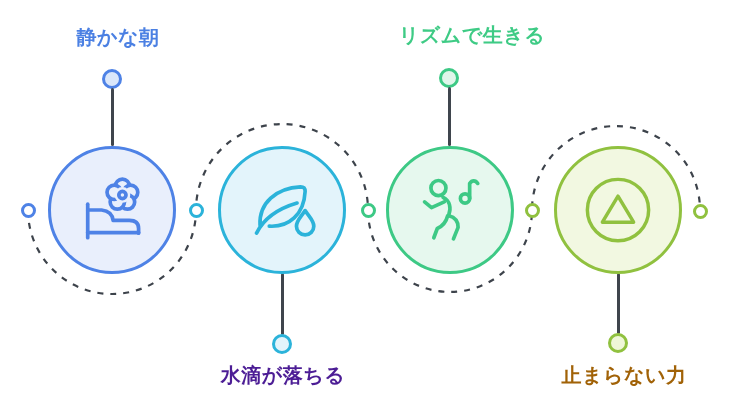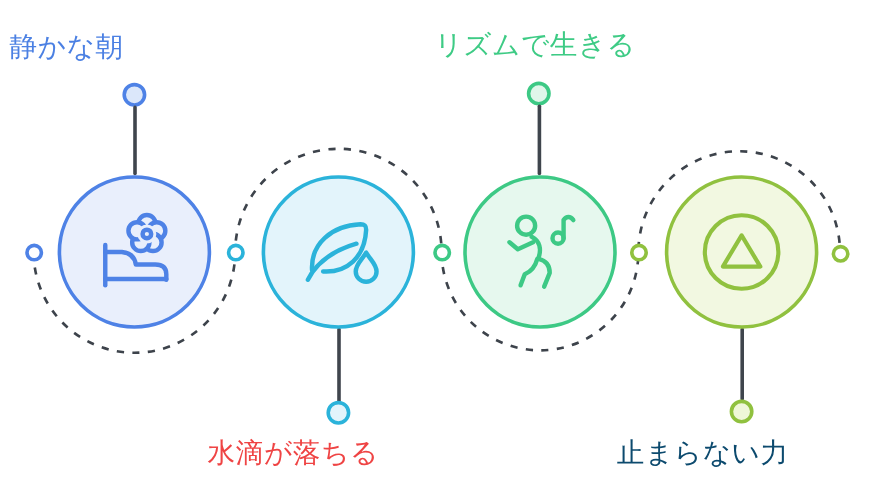--- a/index.html
+++ b/index.html
@@ -2,37 +2,37 @@
 <html><head>
 <meta charset="utf-8">
 <style>
   html,body{margin:0;padding:0;background:#ffffff;}
   .canvas{
     position:relative;width:736px;height:409px;background:#ffffff;overflow:hidden;
     font-family:"Liberation Sans","DejaVu Sans",sans-serif;
   }
   .path-layer{position:absolute;left:0;top:0;}
   .label{
-    position:absolute;width:220px;text-align:left;
-    font-size:23px;font-weight:400;letter-spacing:.5px;white-space:nowrap;
+    position:absolute;width:220px;text-align:center;
+    font-size:20px;font-weight:700;letter-spacing:.5px;white-space:nowrap;
   }
   .stem{position:absolute;width:3px;background:#3f454d;border-radius:2px;}
   .stem-dot{position:absolute;width:20px;height:20px;border-radius:50%;border:3px solid;box-sizing:border-box;}
   .node-dot{position:absolute;width:15px;height:15px;border-radius:50%;border:3px solid;background:#ffffff;box-sizing:border-box;}
   .big-circle{
     position:absolute;width:128px;height:128px;border-radius:50%;
     border:3px solid;box-sizing:border-box;top:146px;
     display:flex;align-items:center;justify-content:center;
   }
   
   .t-blue  .big-circle,.big-circle.t-blue {border-color:#4e82e6;background:#e9effc;}
   .t-cyan  .big-circle,.big-circle.t-cyan {border-color:#2bb3da;background:#e3f4fb;}
   .t-green .big-circle,.big-circle.t-green{border-color:#3dc985;background:#e6f8ee;}
   .t-lime  .big-circle,.big-circle.t-lime {border-color:#90c13f;background:#f2f8e1;}
-  .txt-blue{color:#4b80e3;} .txt-cyan{color:#ef4444;} .txt-green{color:#3ecb85;} .txt-lime{color:#0c4a6e;}
+  .txt-blue{color:#4b80e3;} .txt-cyan{color:#4c1d95;} .txt-green{color:#3ecb85;} .txt-lime{color:#a16207;}
   .bd-blue{border-color:#4e82e6;} .bd-cyan{border-color:#2bb3da;} .bd-green{border-color:#3dc985;} .bd-lime{border-color:#90c13f;}
   .fill-blue{background:#dbe7fa;} .fill-cyan{background:#e3f4fb;} .fill-green{background:#e0f6ea;} .fill-lime{background:#eff7d8;}
   svg.icon{display:block;}
 </style>
 </head>
 <body>
 
 <div class="canvas">
 
   <svg class="path-layer" width="736" height="409" viewBox="0 0 736 409">

